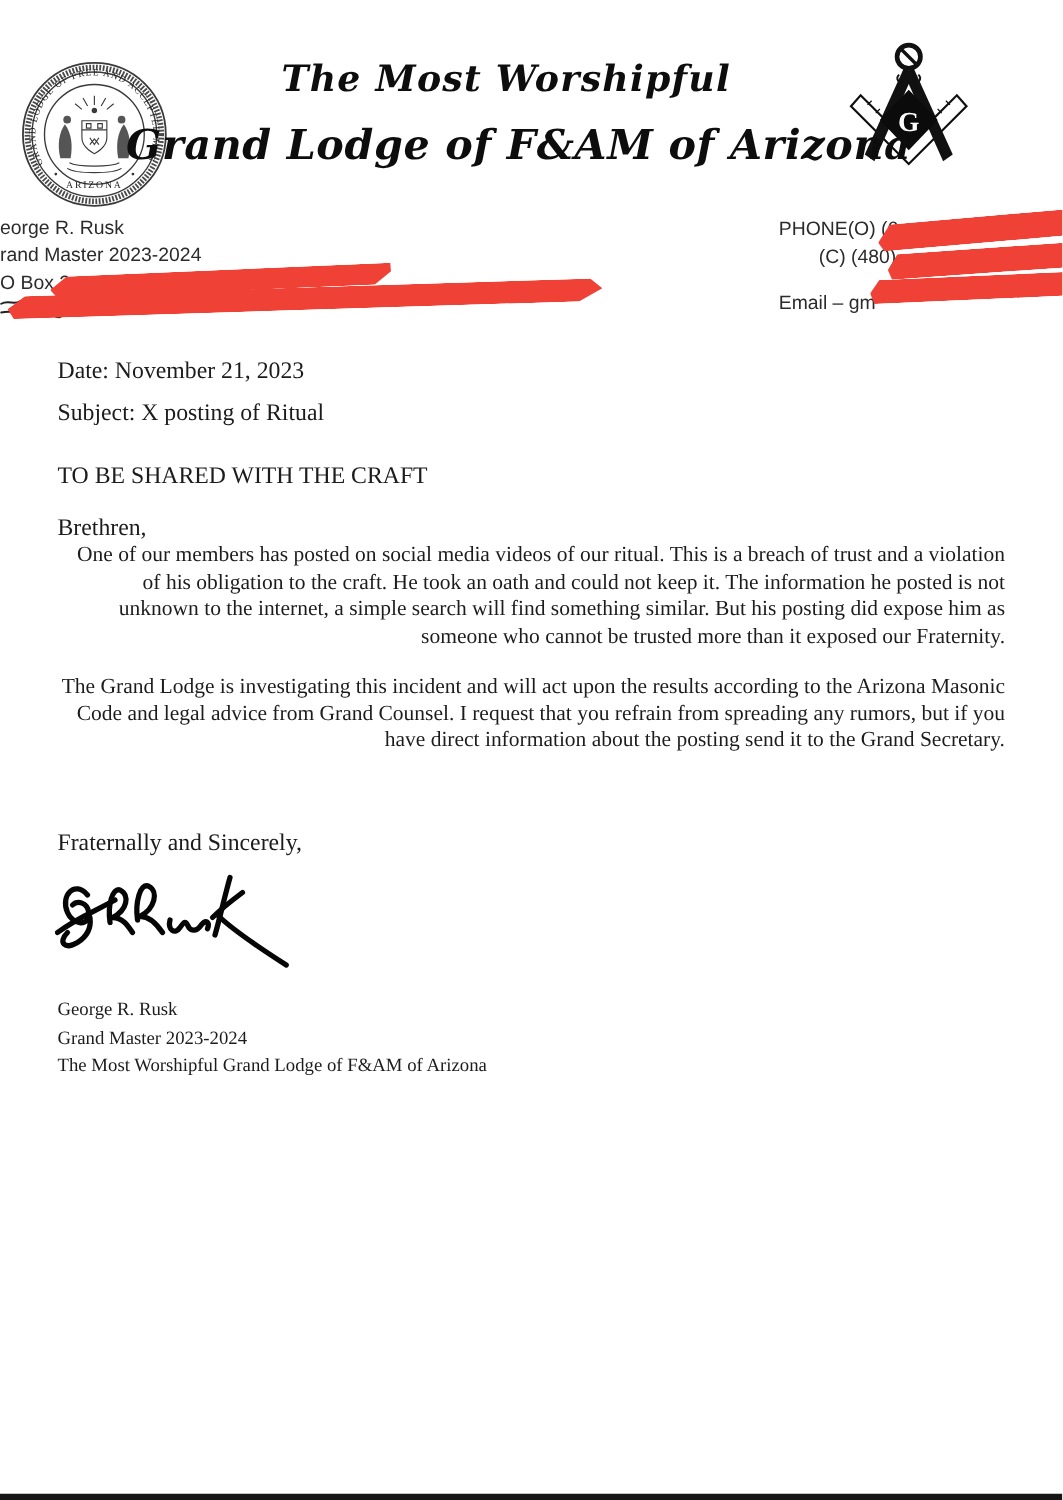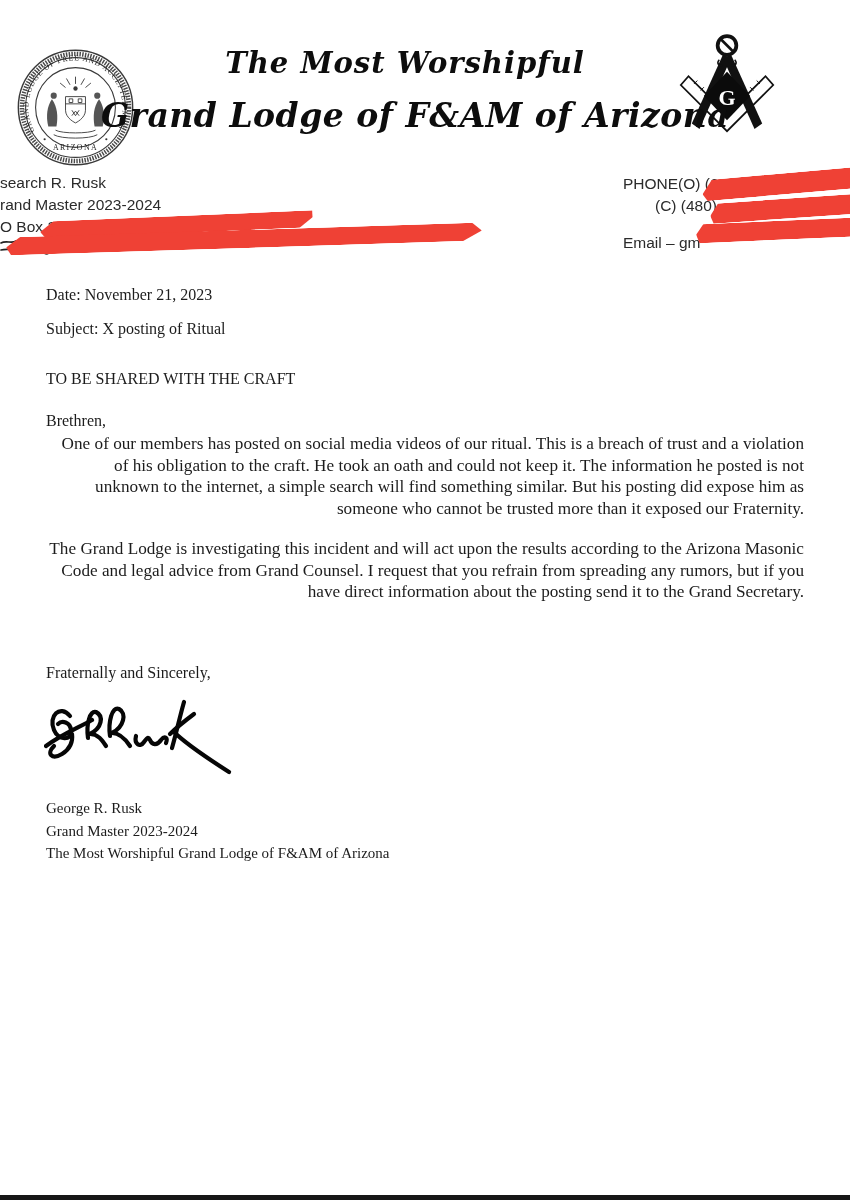--- a/index.html
+++ b/index.html
@@ -32,21 +32,21 @@
        clip-path:polygon(0 55%,3% 0,98% 0,100% 45%,96% 100%,1% 100%);}
   .rr1{left:702px;top:174px;width:150px;height:21px;transform:rotate(-5deg);
        clip-path:polygon(0 65%,7% 0,100% 0,100% 100%,3% 100%);}
   .rr2{left:710px;top:199px;width:142px;height:20px;transform:rotate(-4deg);
        clip-path:polygon(0 60%,6% 0,100% 0,100% 100%,2% 100%);}
   .rr3{left:696px;top:221px;width:156px;height:19px;transform:rotate(-2.5deg);
        clip-path:polygon(0 55%,5% 0,100% 0,100% 100%,2% 100%);}
   .frag{position:absolute;left:0;top:236px;z-index:1;}
 
   
-  .body-line{position:absolute;left:46px;font-size:16px;white-space:nowrap;}
+  .body-line{position:absolute;left:46px;font-size:19px;white-space:nowrap;}
   .l-date{top:286px;}
   .l-subject{top:320px;}
   .l-dist{top:370px;}
   .l-salutation{top:412px;text-align:center;}
   .para{position:absolute;left:46px;width:758px;font-size:17.2px;line-height:21.5px;
         text-align:right;margin:0;}
   .p1{top:433px;}
   .p2{top:538px;}
   .l-closing{top:664px;}
   .sig-svg{position:absolute;left:44px;top:694px;}
@@ -99,21 +99,21 @@
     <polygon points="50,38 71,60 50,82 29,60" fill="#0b0b0b"></polygon>
     <circle cx="50" cy="14" r="8.5" fill="#ffffff" stroke="#111111" stroke-width="3.4"></circle>
     <line x1="44" y1="8" x2="56" y2="20" stroke="#111111" stroke-width="2.4"></line>
     <text x="50" y="61" text-anchor="middle" dominant-baseline="central" fill="#ffffff" font-family="Liberation Serif,serif" font-size="20" font-weight="bold">G</text>
   </svg>
 
   <div class="script-line script1">The Most Worshipful</div>
   <div class="script-line script2">Grand Lodge of F&amp;AM of Arizona</div>
 
   <div class="contact c-left">
-    <div>search R. Rusk</div>
+    <div>eorge R. Rusk</div>
     <div>rand Master 2023-2024</div>
     <div>O Box 2</div>
   </div>
 
   <svg class="frag" width="80" height="20" viewBox="0 0 80 20" aria-hidden="true">
     <path d="M1,7 C6,4 12,8 16,5 M1,14 C8,12 14,15 20,13 M30,16 c2,1 4,1 6,0 M44,17 c2,1 4,1 5,0" stroke="#222" stroke-width="1.6" fill="none" stroke-linecap="round"></path>
   </svg>
 
   <div class="cr-line cr1">PHONE(O) (6</div>
   <div class="cr-line cr2">(C) (480)</div>

